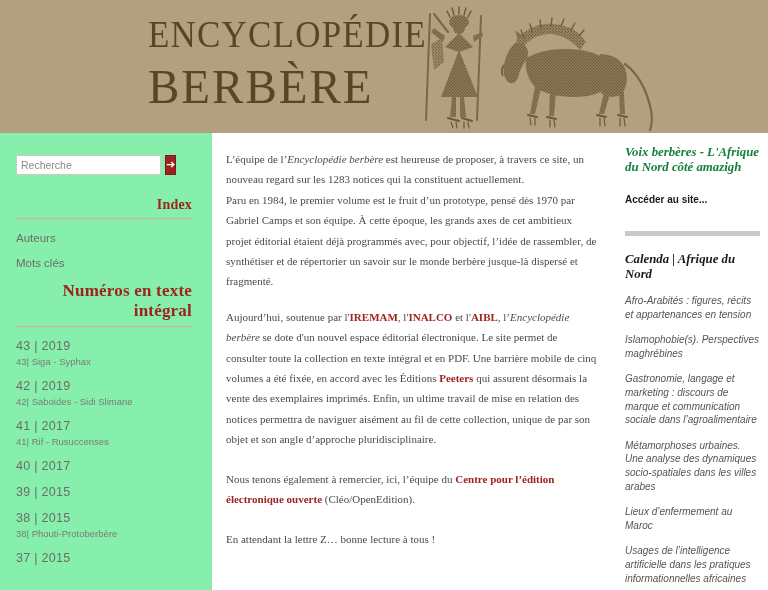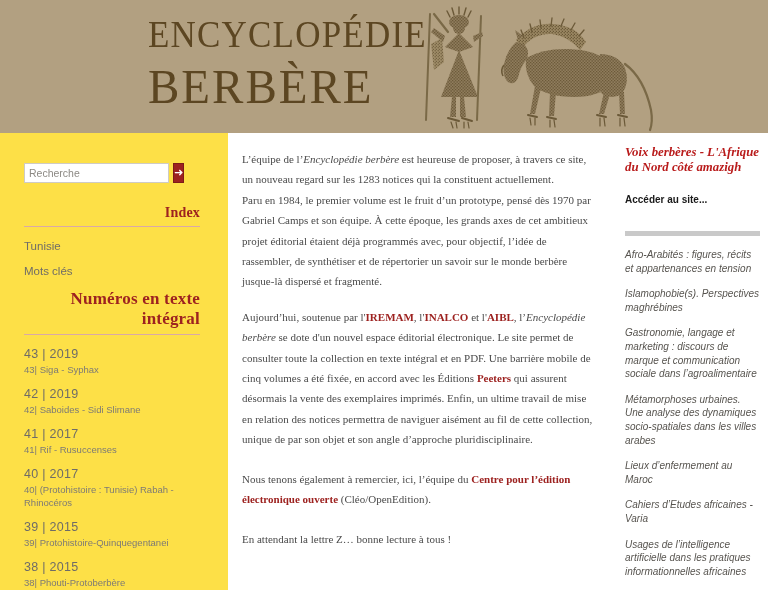--- a/index.html
+++ b/index.html
@@ -64,24 +64,24 @@
     display: flex;
     width: 768px;
     height: 457px;
     align-items: stretch;
   }
 
   
   .sidebar-left {
     width: 196px;
     min-width: 196px;
-    background: #fde047;
+    background: #86efac;
     position: relative;
     overflow: hidden;
-    padding: 16px;
+    padding: 8px;
   }
   .search-row {
     display: flex;
     align-items: stretch;
     margin: 14px 0 0 8px;
     width: 135px;
     height: 20px;
   }
   .search-input {
     flex: 1;
@@ -189,21 +189,21 @@
     padding: 12px 8px 0 10px;
     box-sizing: border-box;
     overflow: hidden;
   }
   .r-title {
     font-family: "Liberation Serif", serif;
     font-weight: bold;
     font-style: italic;
     font-size: 12.8px;
     line-height: 15px;
-    color: #b91c1c;
+    color: #15803d;
     margin: 0;
   }
   .r-access {
     font-family: "Liberation Sans", sans-serif;
     font-weight: bold;
     font-size: 10px;
     color: #1a1a1a;
     margin: 19px 0 0 0;
     text-decoration: none;
     display: block;
@@ -335,45 +335,43 @@
   <div class="sidebar-left">
 
     <div class="search-row">
       <input class="search-input" type="text" placeholder="Recherche" style="">
       <button class="search-btn">
         <span>➜</span>
       </button>
     </div>
 
     <div class="side-heading">Index</div>
-    <a class="side-link">Tunisie</a>
+    <a class="side-link">Auteurs</a>
     <a class="side-link">Mots clés</a>
 
     <div class="side-heading tight">Numéros en texte intégral</div>
 
     <div class="issue-list">
       <div class="issue">
         <div class="issue-num">43 | 2019</div>
         <div class="issue-title">43| Siga - Syphax</div>
       </div>
       <div class="issue">
         <div class="issue-num">42 | 2019</div>
         <div class="issue-title">42| Saboides - Sidi Slimane</div>
       </div>
       <div class="issue">
         <div class="issue-num">41 | 2017</div>
         <div class="issue-title">41| Rif - Rusuccenses</div>
       </div>
       <div class="issue">
         <div class="issue-num">40 | 2017</div>
-        <div class="issue-title">40| (Protohistoire : Tunisie) Rabah - Rhinocéros</div>
       </div>
       <div class="issue">
         <div class="issue-num">39 | 2015</div>
-        <div class="issue-title">39| Protohistoire-Quinquegentanei</div>
       </div>
       <div class="issue">
         <div class="issue-num">38 | 2015</div>
         <div class="issue-title">38| Phouti-Protoberbère</div>
       </div>
       <div class="issue">
         <div class="issue-num">37 | 2015</div>
 
       </div>
 
@@ -388,22 +386,22 @@
 
     <p class="tight"><span>Nous tenons également à remercier, ici, l’équipe du </span><a>Centre pour l’édition électronique ouverte</a><span> (Cléo/OpenEdition).</span></p>
 
     <p>En attendant la lettre Z… bonne lecture à tous !</p>
   </div>
 
   <div class="sidebar-right">
     <div class="r-title">Voix berbères - L'Afrique du Nord côté amazigh</div>
     <a class="r-access">Accéder au site...</a>
     <div class="r-divider"></div>
+    <div class="r-section-title">Calenda | Afrique du Nord</div>
     <a class="r-item">Afro-Arabités : figures, récits et appartenances en tension</a>
     <a class="r-item">Islamophobie(s). Perspectives maghrébines</a>
     <a class="r-item">Gastronomie, langage et marketing : discours de marque et communication sociale dans l’agroalimentaire</a>
     <a class="r-item">Métamorphoses urbaines. Une analyse des dynamiques socio-spatiales dans les villes arabes</a>
     <a class="r-item">Lieux d’enfermement au Maroc</a>
-    <a class="r-item">Cahiers d’Etudes africaines - Varia</a>
     <a class="r-item">Usages de l’intelligence artificielle dans les pratiques informationnelles africaines</a>
 
   </div>
 </div>
 
 </body></html>

